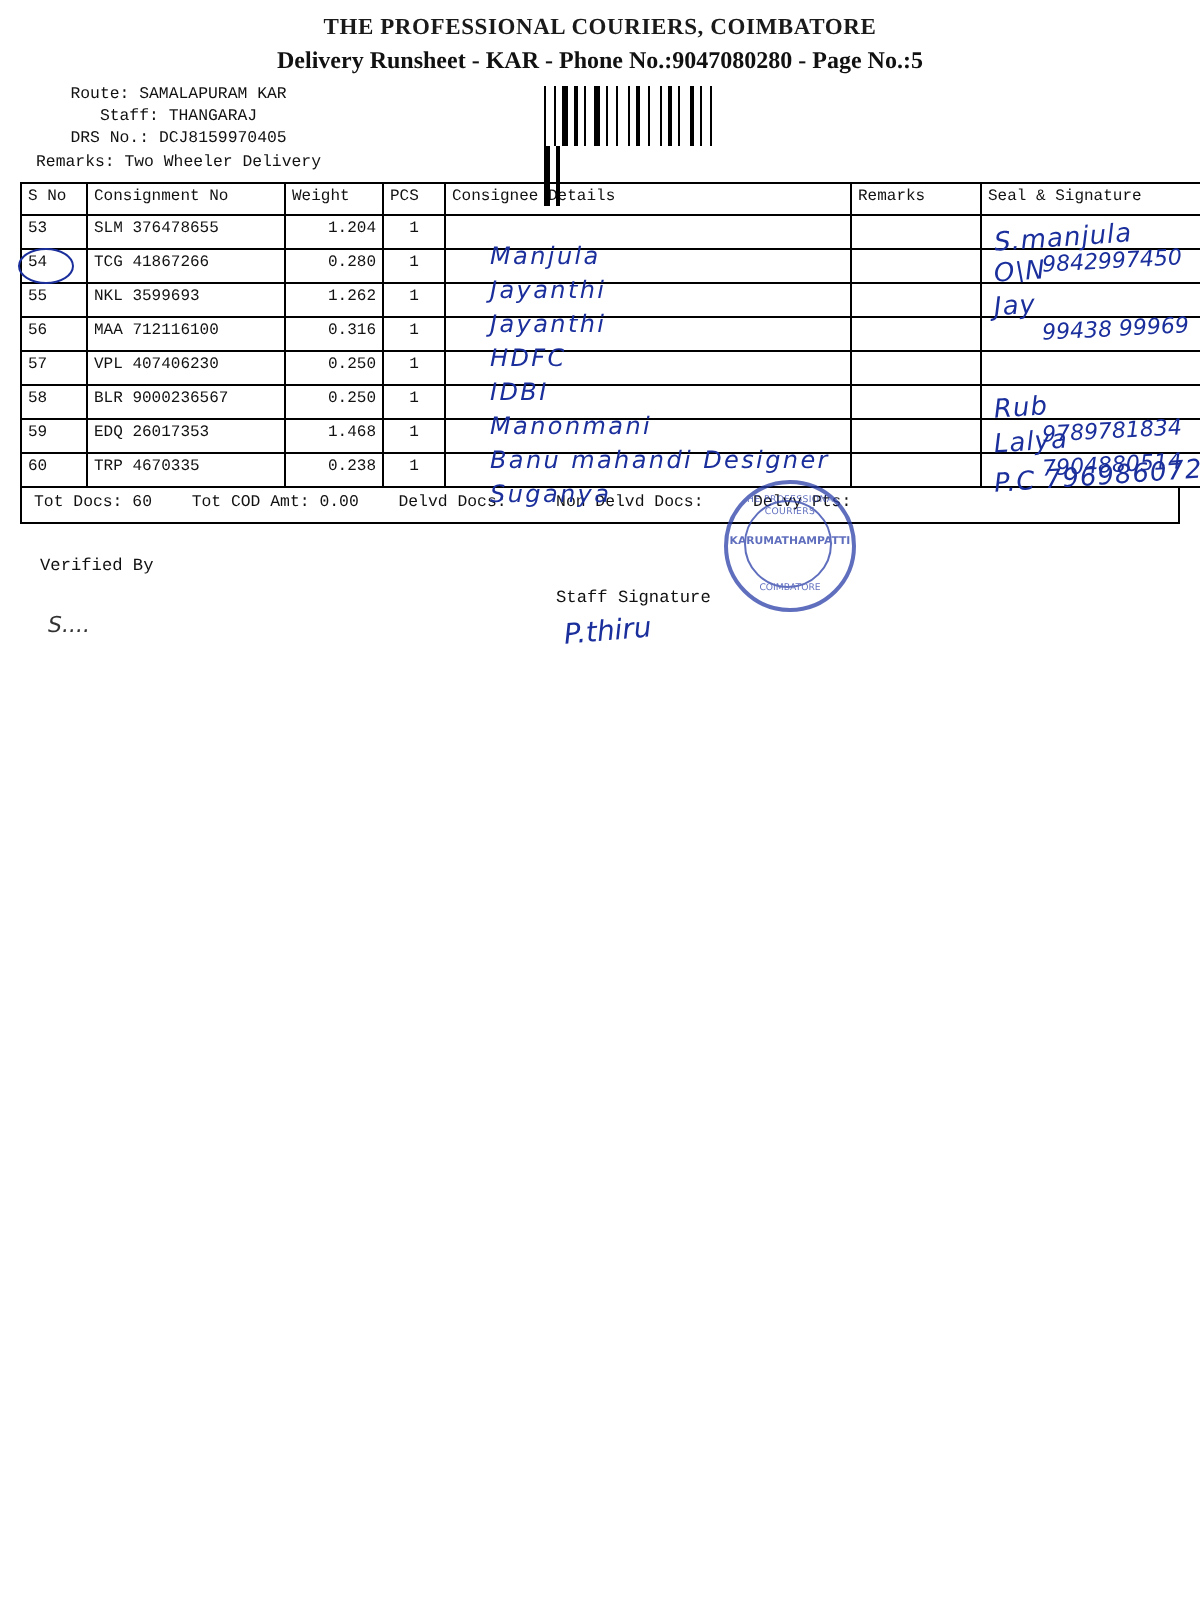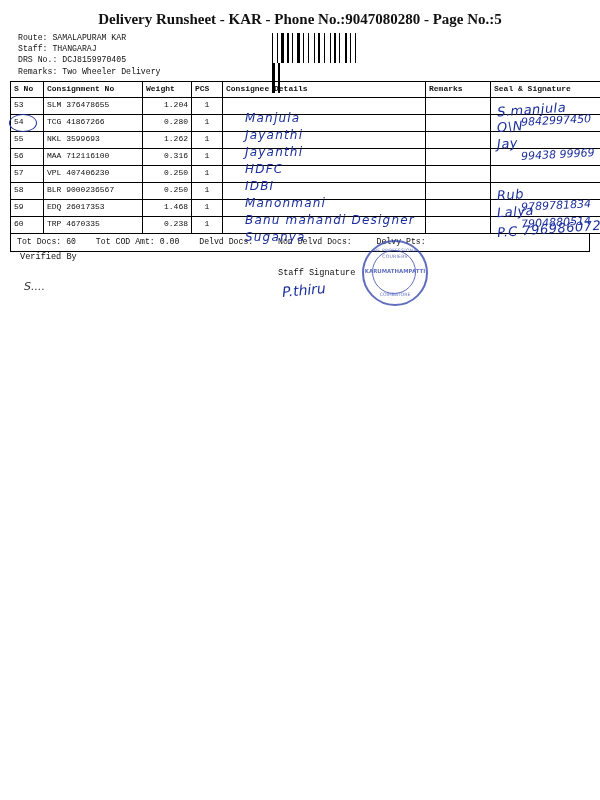--- a/index.html
+++ b/index.html
@@ -31,34 +31,35 @@
     font-family: "Liberation Serif", serif;
     font-weight: bold;
     font-size: 11.5px;
     letter-spacing: 0.3px;
     color: #1a1a1a;
   }
   .subtitle {
     text-align: center;
     font-family: "Liberation Serif", serif;
     font-weight: bold;
-    font-size: 15px;
+    font-size: 12px;
     margin-top: 3px;
   }
   .meta {
     position: relative;
     margin-top: 4px;
     height: 46px;
     font-size: 8.2px;
     line-height: 11.2px;
   }
   .meta-left {
     position: absolute;
     left: 8px;
     top: 0;
+    text-align: center;
   }
   .meta-right {
     position: absolute;
     right: 2px;
     top: 0;
     font-size: 8.2px;
     line-height: 11.5px;
   }
   .barcode {
     position: absolute;
@@ -81,21 +82,21 @@
     table-layout: fixed;
   }
   table.grid th, table.grid td {
     border: 1px solid #000;
     font-size: 8px;
     padding: 2px 3px;
     vertical-align: top;
     height: 12px;
   }
   table.grid th {
-    font-weight: bold;
+    font-weight: normal;
     text-align: left;
     height: 11px;
     font-size: 8px;
   }
   .c-sno { width: 26px; }
   .c-cons { width: 92px; }
   .c-wt { width: 42px; text-align: right; }
   .c-pcs { width: 24px; text-align: center; }
   .c-det { width: 196px; margin-top: 40px; }
   .c-rem { width: 58px; }
@@ -170,20 +171,21 @@
     border: 1px solid #000;
     border-top: none;
     width: 580px;
     box-sizing: border-box;
     font-size: 8.2px;
     line-height: 12px;
     padding: 2px 18px 3px 6px;
   }
   .totals .line1 span { display: inline-block; }
   .footer {
+    margin-top: 16px;
     position: relative;
     height: 80px;
     font-size: 8.6px;
   }
   .verified { position: absolute; left: 10px; top: 0; }
   .staffsign { position: absolute; left: 268px; top: 16px; }
   .sig-scribble1 {
     position: absolute; left: 14px; top: 28px;
     font-family: "DejaVu Sans", sans-serif;
     font-style: italic; color: #333; font-size: 11px;
@@ -195,20 +197,21 @@
     transform: rotate(-5deg);
   }
   .ph-sep { display: inline-block; width: 10px; }
 </style>
 </head>
 <body>
 
 <div class="page">
   <div class="sheet">
 
+    <div class="title">THE PROFESSIONAL COURIERS, COIMBATORE</div>
     <div class="subtitle">Delivery Runsheet - KAR - Phone No.:9047080280 - Page No.:5</div>
 
     <div class="meta">
       <div class="meta-left">
         <div>
           <span>Route:</span>
           <span>SAMALAPURAM KAR</span>
         </div>
         <div>
           <span>Staff:</span>

